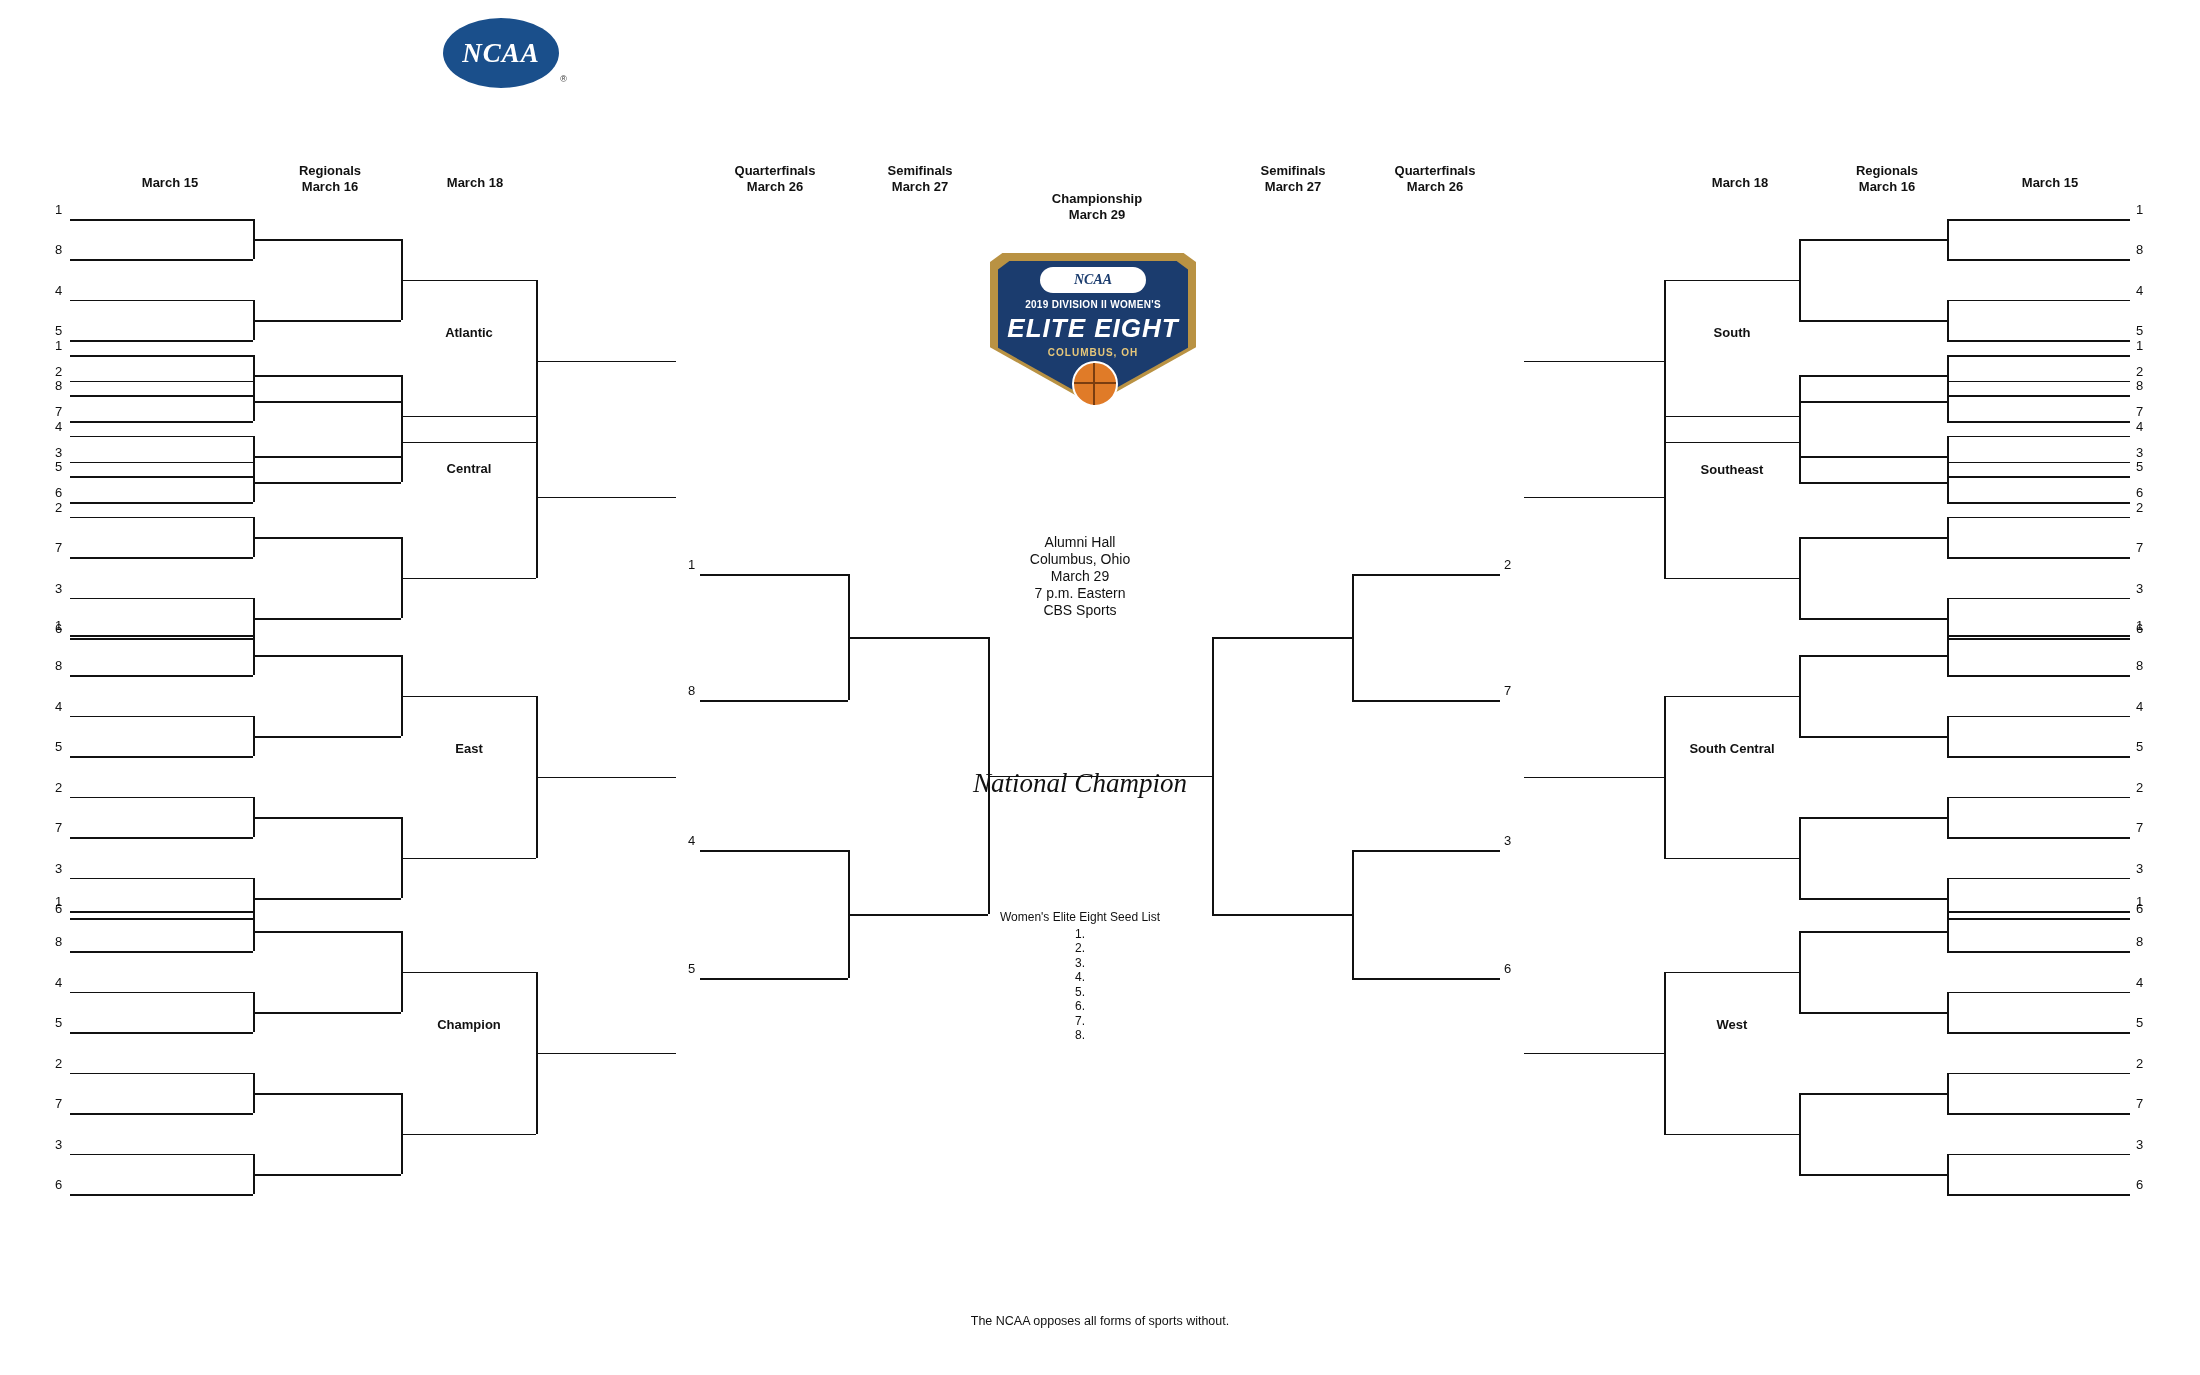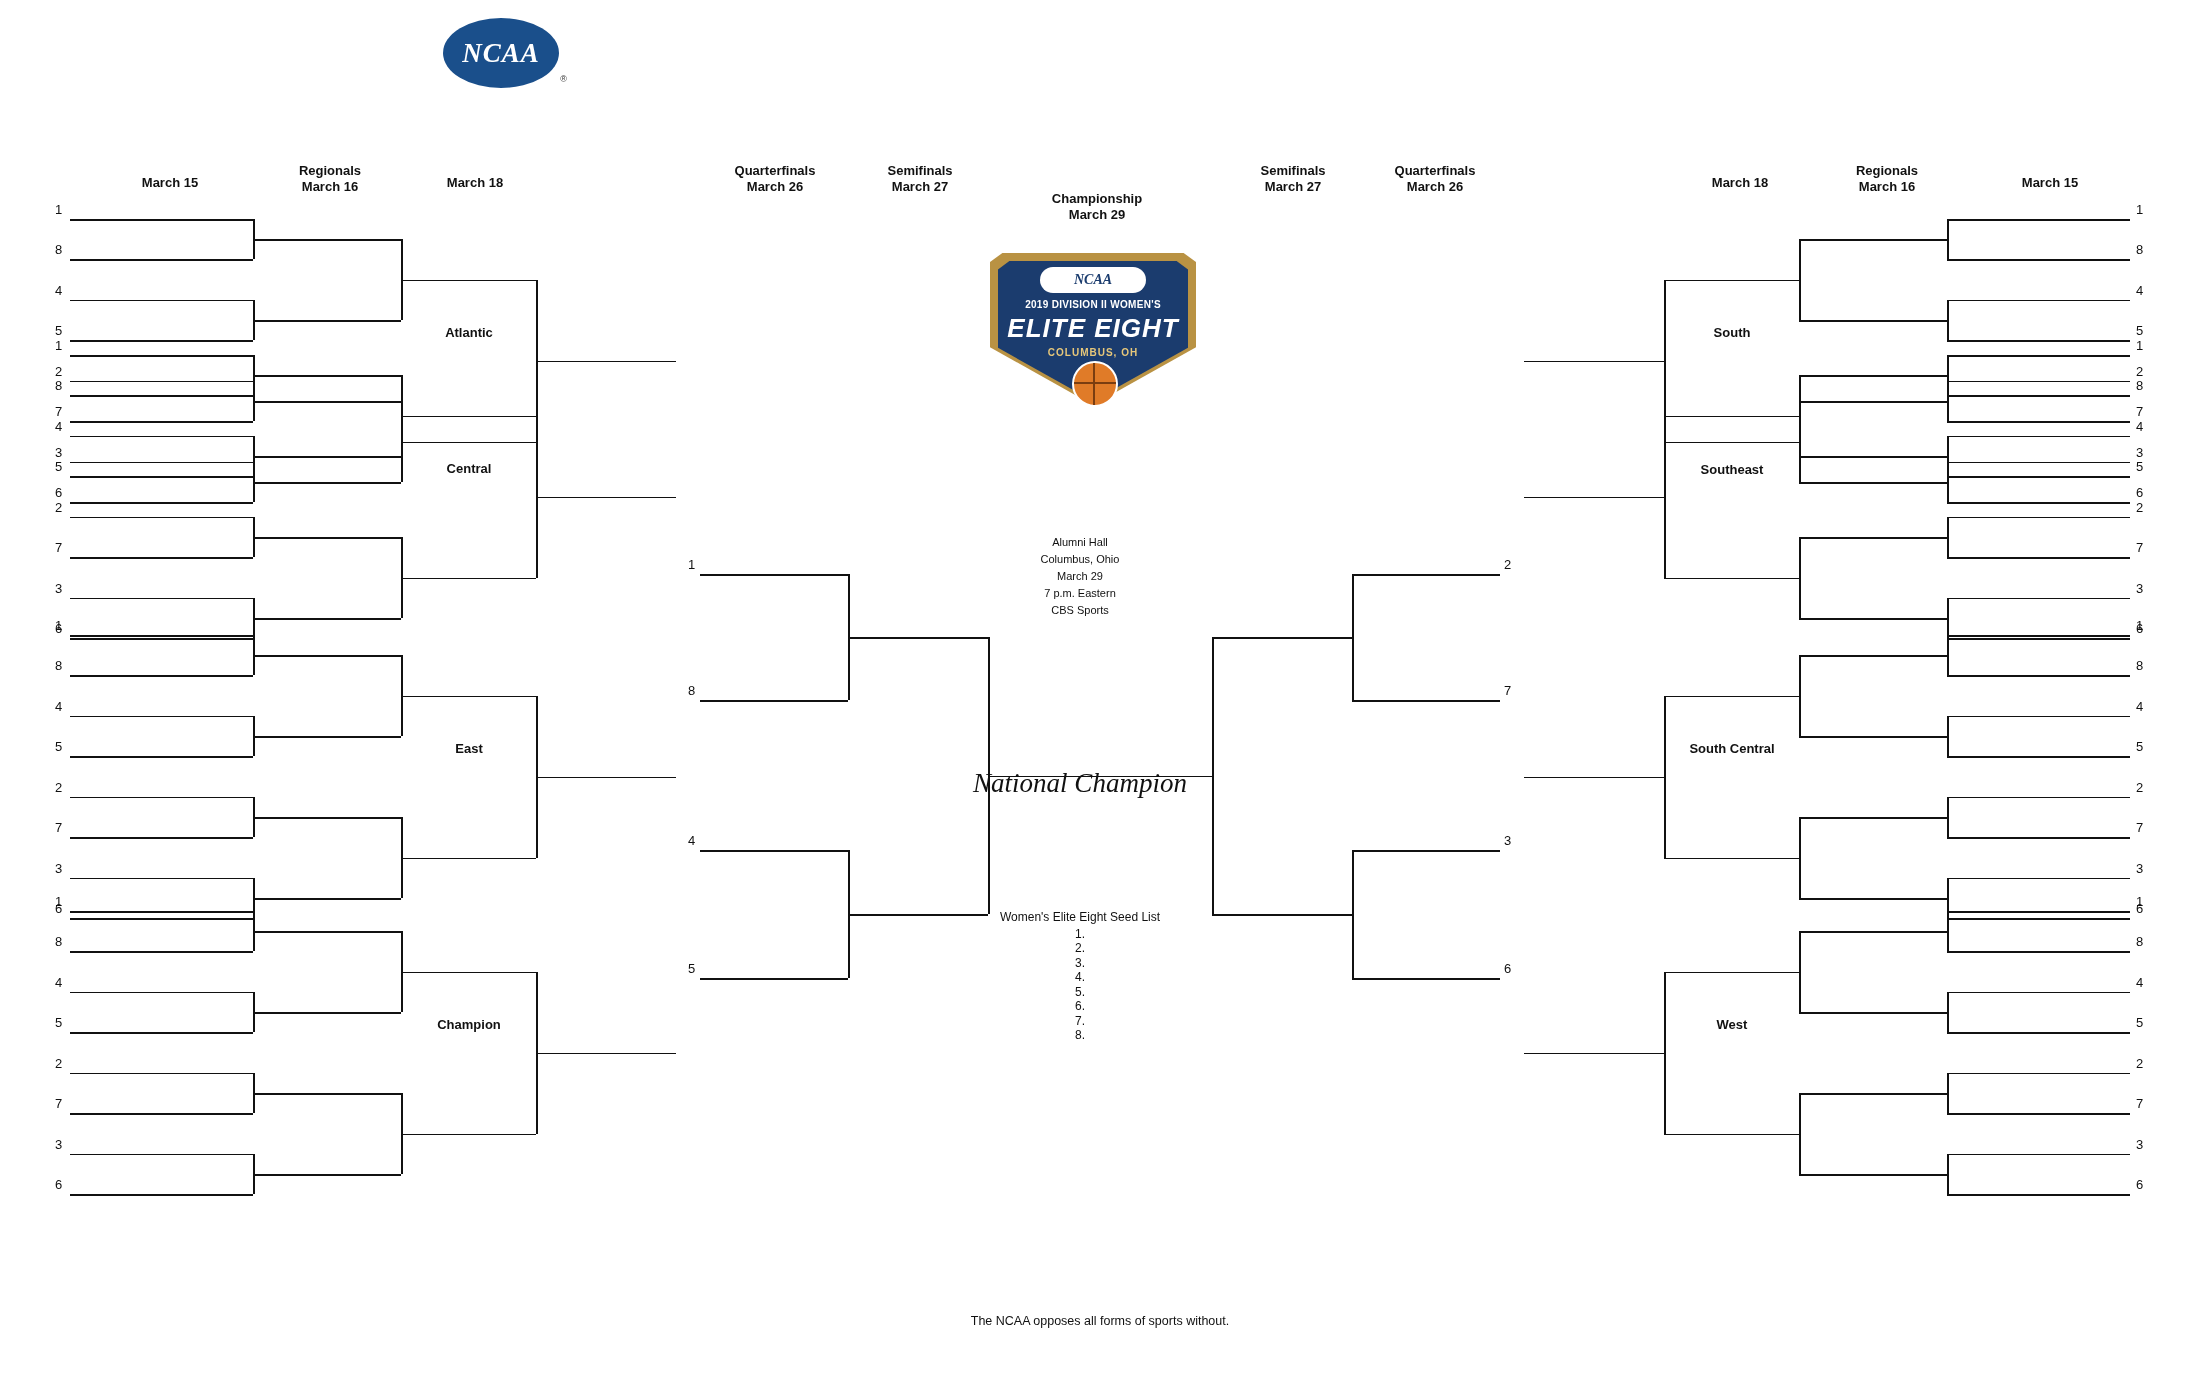--- a/index.html
+++ b/index.html
@@ -63,21 +63,21 @@
   .e8-l1{position:absolute;left:26px;top:46px;width:178px;text-align:center;color:#fff;font-size:10px;font-weight:bold;letter-spacing:.3px;}
   .e8-l2{position:absolute;left:26px;top:60px;width:178px;text-align:center;color:#fff;font-size:26px;font-weight:bold;font-style:italic;letter-spacing:1px;}
   .e8-l3{position:absolute;left:26px;top:94px;width:178px;text-align:center;color:#e6c77a;font-size:10px;font-weight:bold;letter-spacing:1px;}
   .e8-ball{
     position:absolute;left:94px;top:108px;width:42px;height:42px;border-radius:50%;
     background:#e07b28;border:2px solid #fff;
   }
   .e8-ball:before{content:"";position:absolute;left:19px;top:0;width:2px;height:42px;background:#7a3d10;}
   .e8-ball:after{content:"";position:absolute;left:0;top:19px;width:42px;height:2px;background:#7a3d10;}
 
-  .venue{position:absolute;left:960px;top:534px;width:240px;text-align:center;font-size:11px;line-height:17px;}
+  .venue{position:absolute;left:960px;top:534px;width:240px;text-align:center;font-size:14px;line-height:17px;}
   .champ-label{
     position:absolute;left:930px;top:768px;width:300px;text-align:center;
     font-family:"Liberation Serif", serif;font-style:italic;font-size:27px;
   }
   .seedlist{position:absolute;left:960px;top:910px;width:240px;text-align:center;font-size:12px;line-height:14.5px;}
   .seedlist .hdr{margin-bottom:2px;}
 
   .footnotes{position:absolute;left:820px;top:1195px;width:560px;text-align:center;font-size:12.5px;line-height:20px;}
   .footnote-wide{position:absolute;left:500px;top:1282px;width:1200px;text-align:center;font-size:12.5px;}
   .copyright{position:absolute;left:500px;top:1312px;width:1200px;text-align:center;font-size:12.5px;line-height:19px;}

